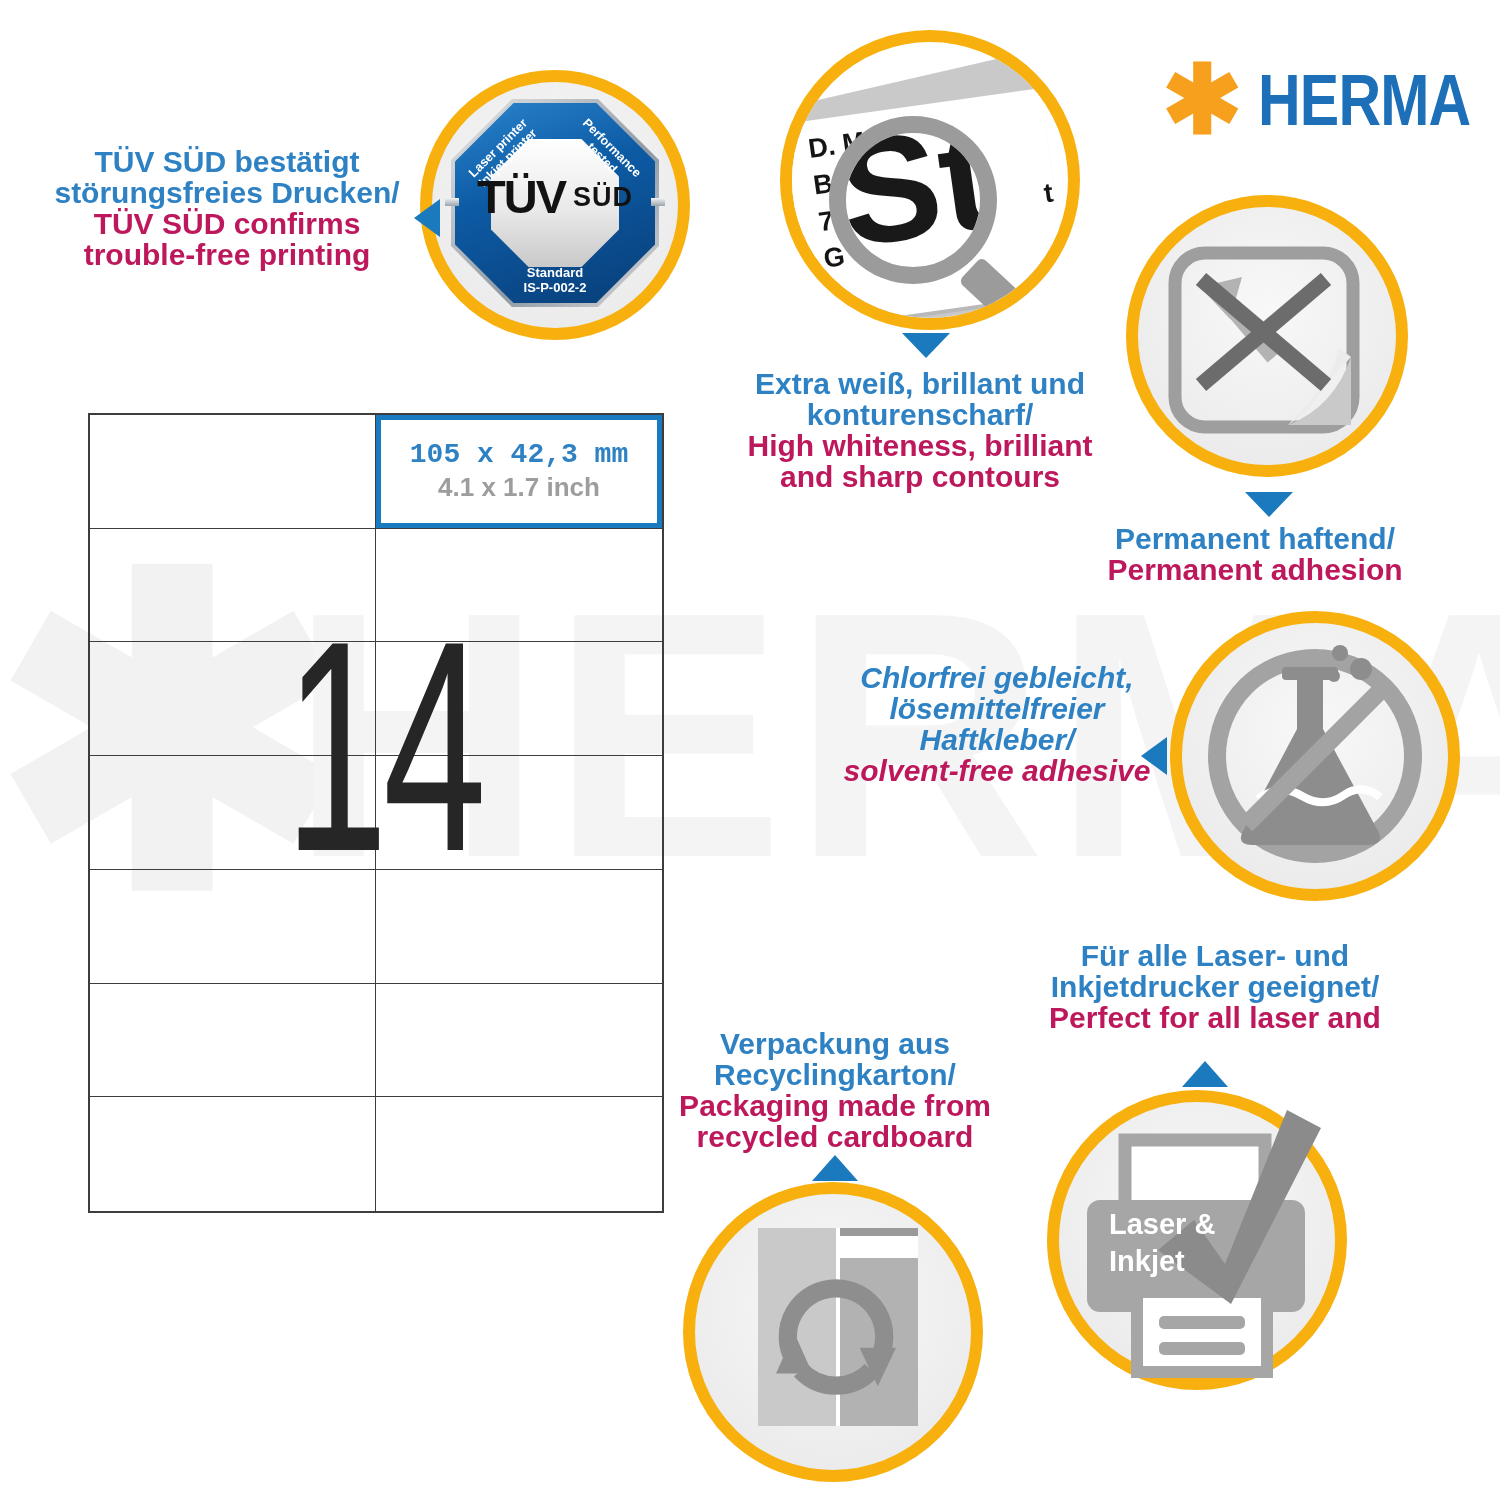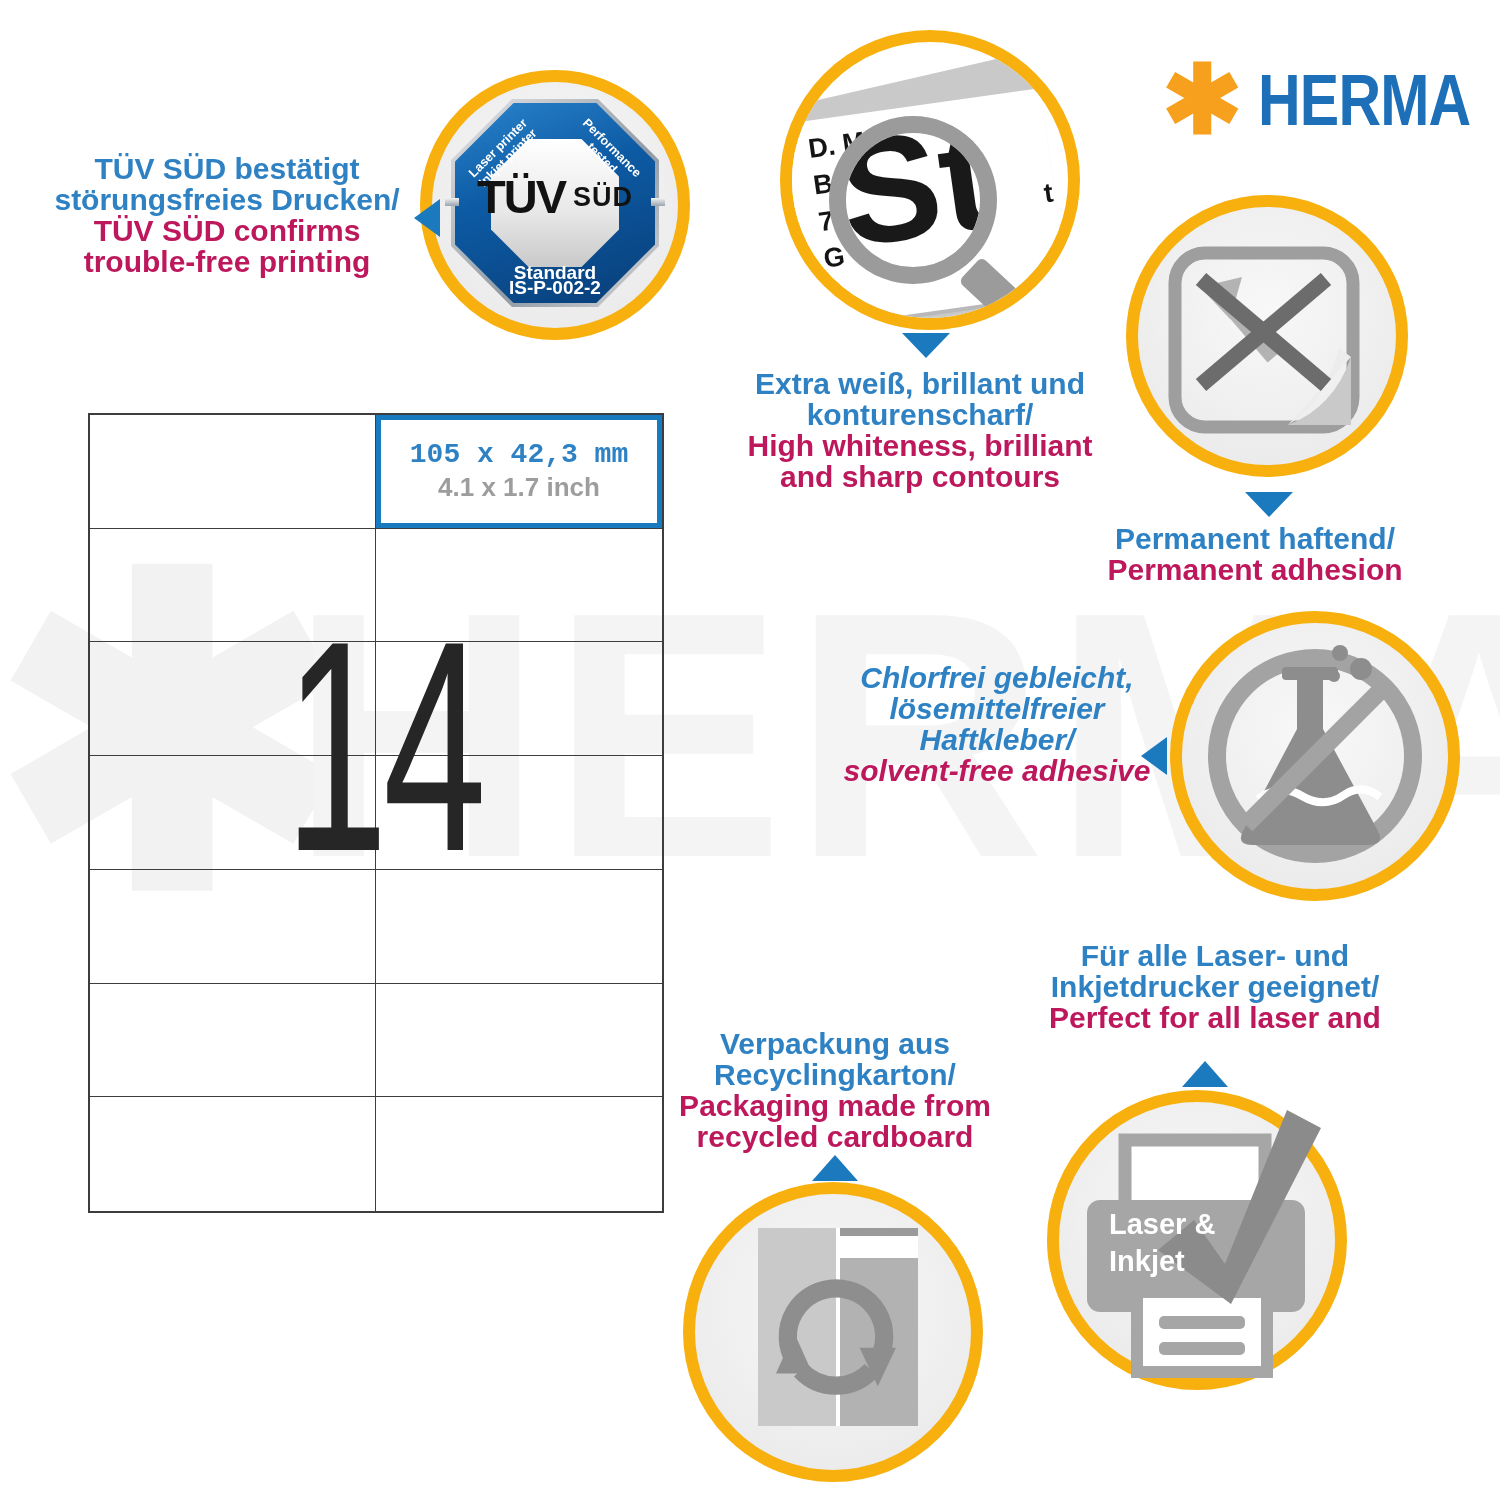--- a/index.html
+++ b/index.html
@@ -50,21 +50,21 @@
   .oct-core{left:40px;top:40px;width:128px;height:128px;background:linear-gradient(180deg,#ffffff 0%,#e9e9e9 55%,#c9c9c9 100%);}
   .badge-band{position:absolute;top:99px;height:8px;width:14px;background:linear-gradient(180deg,#f2f2f2,#9aa4ad);z-index:1;}
   .tuv-center{position:absolute;left:40px;top:40px;width:128px;height:116px;display:flex;
               align-items:center;justify-content:center;color:#121212;}
   .tuv-word{font-size:47px;font-weight:bold;letter-spacing:-2px;line-height:46px;}
   .tuv-rule{width:84px;height:3px;background:#121212;margin:2px 0 3px 0;}
   .sud-word{font-size:27px;font-weight:bold;letter-spacing:1px;line-height:27px;margin-left:8px;}
   .diag{position:absolute;width:132px;text-align:center;color:#fff;font-size:12.5px;font-weight:bold;line-height:14px;}
   .diag-l{left:-14px;top:40px;transform:rotate(-45deg);}
   .diag-r{right:-14px;top:40px;transform:rotate(45deg);}
-  .badge-std{position:absolute;left:0;bottom:12px;width:100%;text-align:center;color:#fff;font-size:19px;
+  .badge-std{position:absolute;left:0;bottom:12px;width:100%;text-align:center;color:#fff;font-size:13px;
              font-weight:bold;line-height:15px;}
 
   
   .mag{overflow:hidden;background:#fff;}
   .mag .stripe{position:absolute;background:#c9c9c9;}
   .mag-label{position:absolute;left:-36px;top:66px;width:300px;height:206px;background:#fff;
              transform:rotate(-8deg);box-shadow:0 4px 0 rgba(0,0,0,0.08);}
   .mag-addr{position:absolute;left:62px;top:10px;font-size:27px;font-weight:bold;color:#141414;line-height:37px;}
   .mag-frag{position:absolute;left:252px;top:136px;font-size:27px;font-weight:bold;color:#141414;transform:rotate(-8deg);}
   .lens{position:absolute;left:37px;top:74px;width:168px;height:168px;border:17px solid #9b9b9b;border-radius:50%;
@@ -107,21 +107,21 @@
     <div class="cell"></div>
     <div class="cell"></div>
   </div>
   <div class="count">14</div>
 
   <div class="logo">
     <span class="logo-ast">✱</span>
     <span class="logo-name">HERMA</span>
   </div>
 
-  <div class="cap" style="left:227px;top:153px;">
+  <div class="cap" style="left:227px;top:146px;">
     <span class="de">TÜV SÜD bestätigt</span>
     <span class="de">störungsfreies Drucken/</span>
     <span class="en">TÜV SÜD confirms</span>
     <span class="en">trouble-free printing</span>
   </div>
   <div class="tri tri-left" style="left:414px;top:199px;"></div>
 
   <div class="circle" style="left:420px;top:70px;width:270px;height:270px;">
     <div class="badge">
       <div class="oct oct-rim abs"></div>

